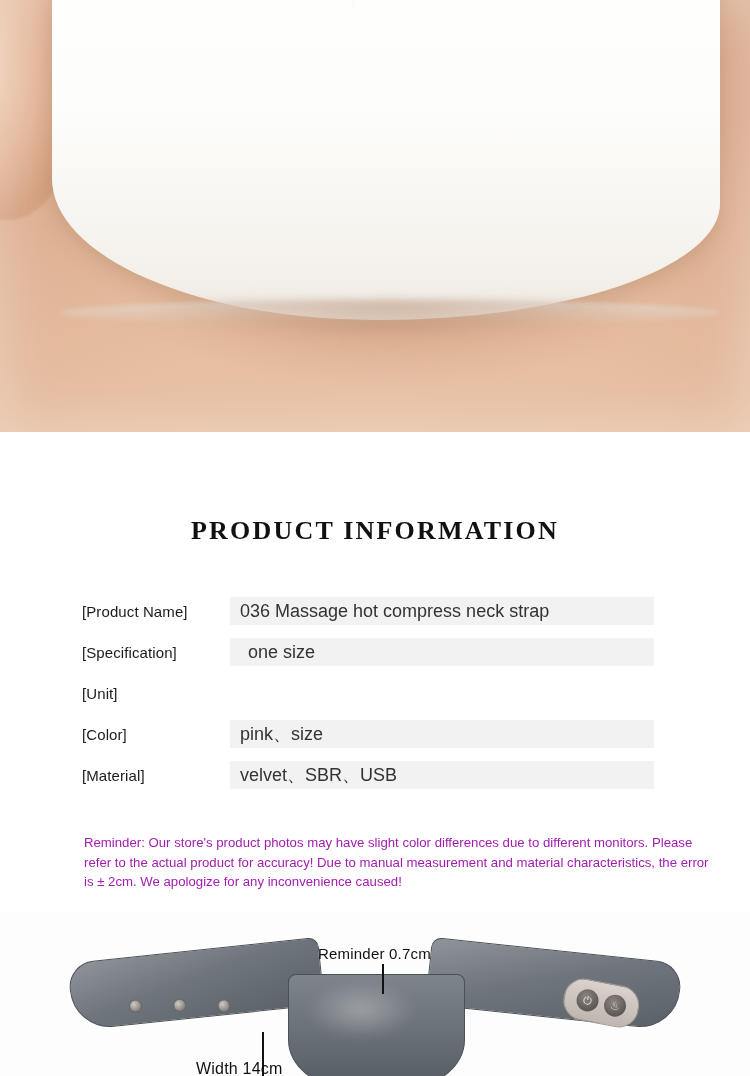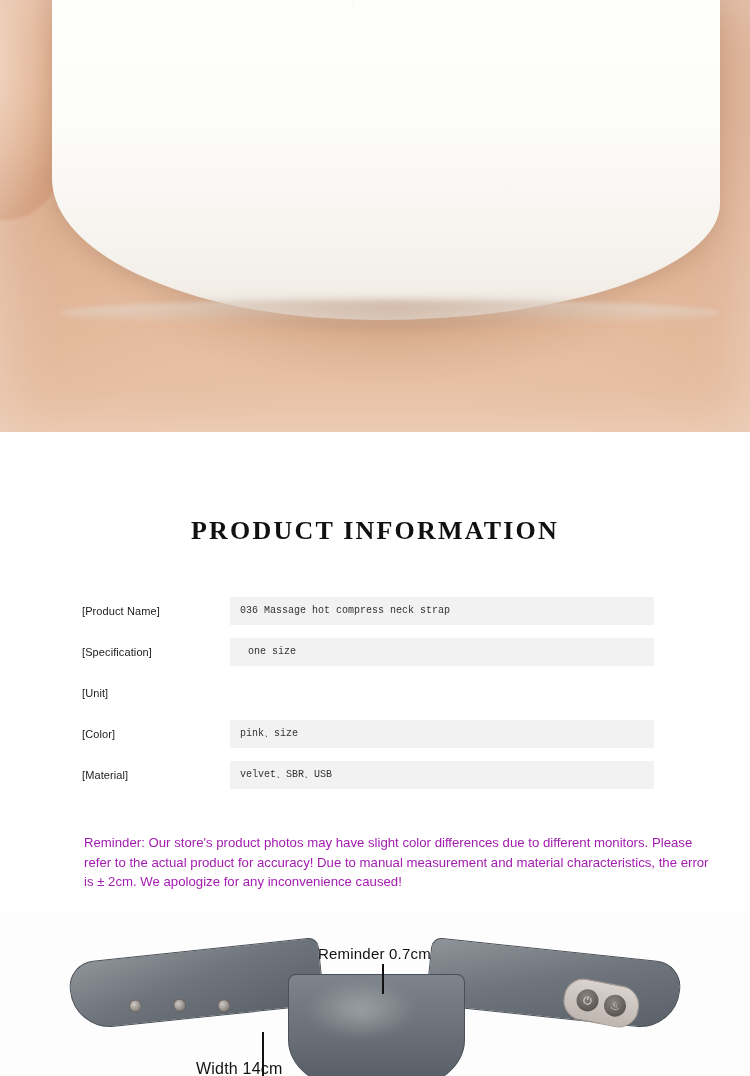--- a/index.html
+++ b/index.html
@@ -122,36 +122,35 @@
   }
   .spec-row {
     display: flex;
     align-items: center;
     height: 28px;
     margin-bottom: 13px;
   }
   .spec-label {
     width: 148px;
     flex: 0 0 148px;
-    font-size: 11px;
+    font-size: 15px;
     color: #1b1b1b;
     letter-spacing: 0.1px;
   }
   .spec-value {
     flex: 1;
     height: 28px;
     line-height: 28px;
     background: #f2f2f2;
-    font-size: 10px;
+    font-size: 18px;
     color: #333;
     padding-left: 10px;
     box-sizing: border-box;
     overflow: hidden;
     white-space: nowrap;
-    font-family: Liberation Mono, monospace;
   }
   .spec-row.indent .spec-value { padding-left: 18px; }
 
   
   .reminder {
     position: absolute;
     top: 833px;
     left: 84px;
     width: 632px;
     font-size: 13.2px;

